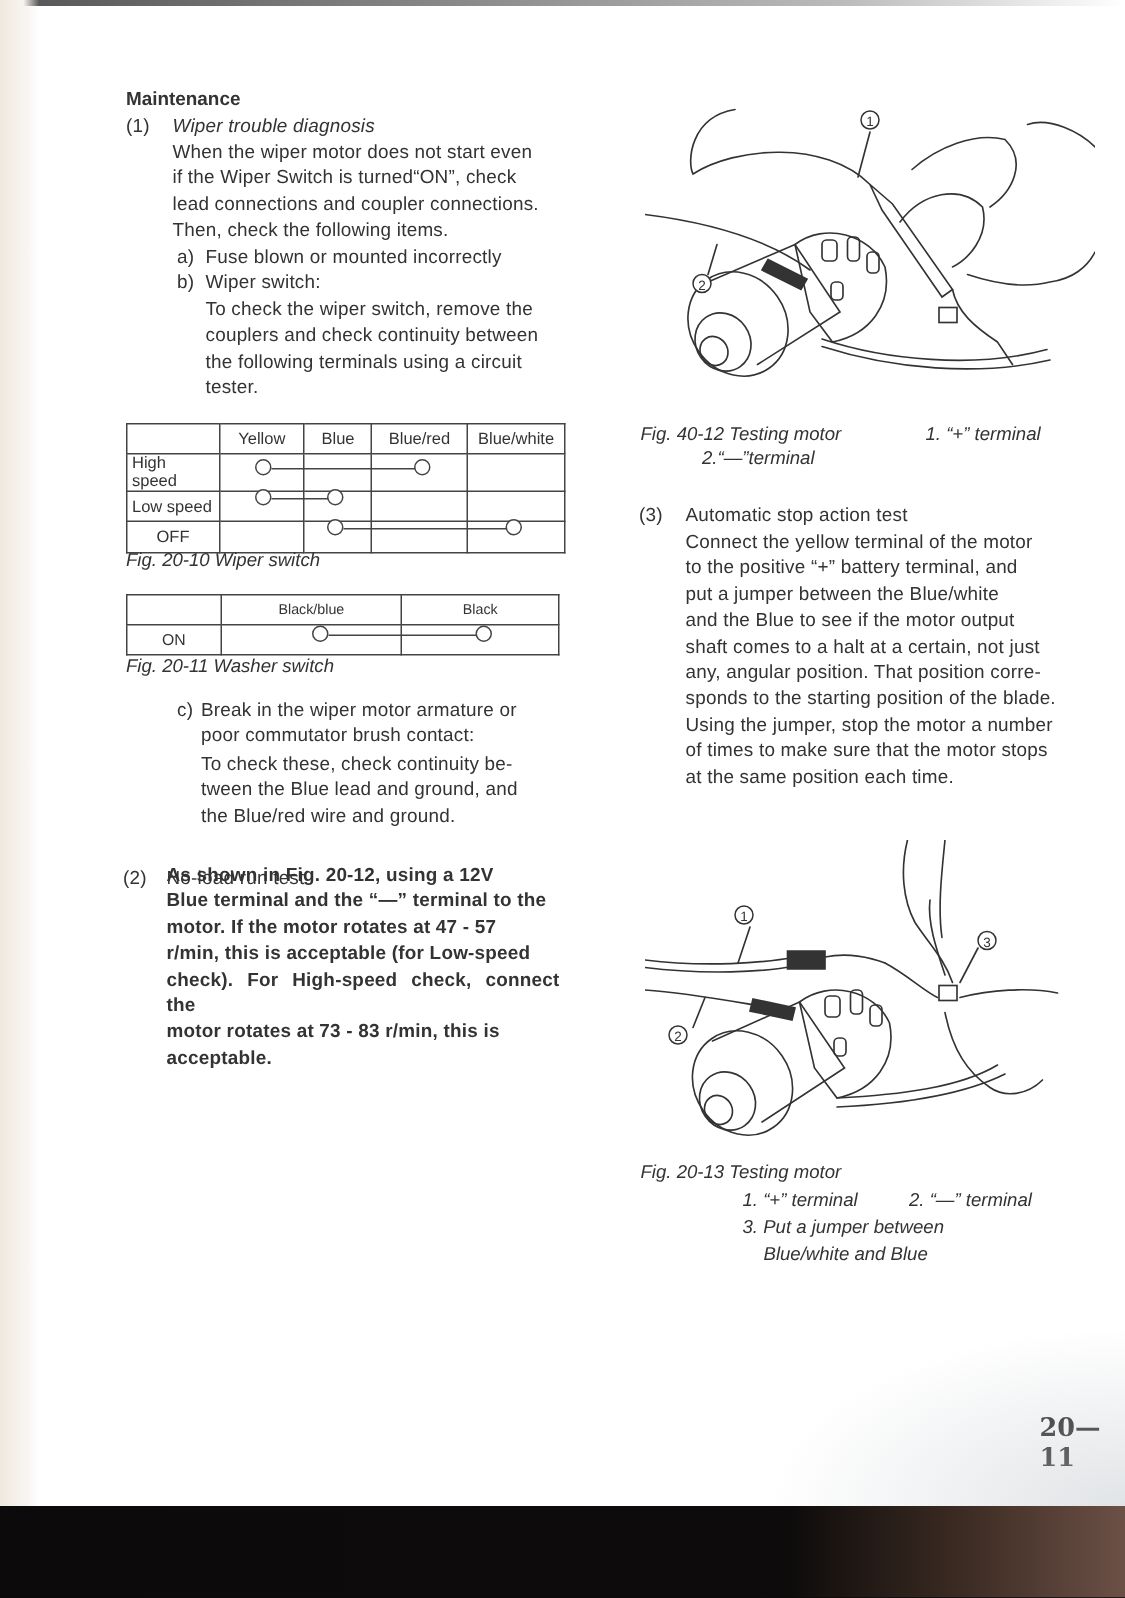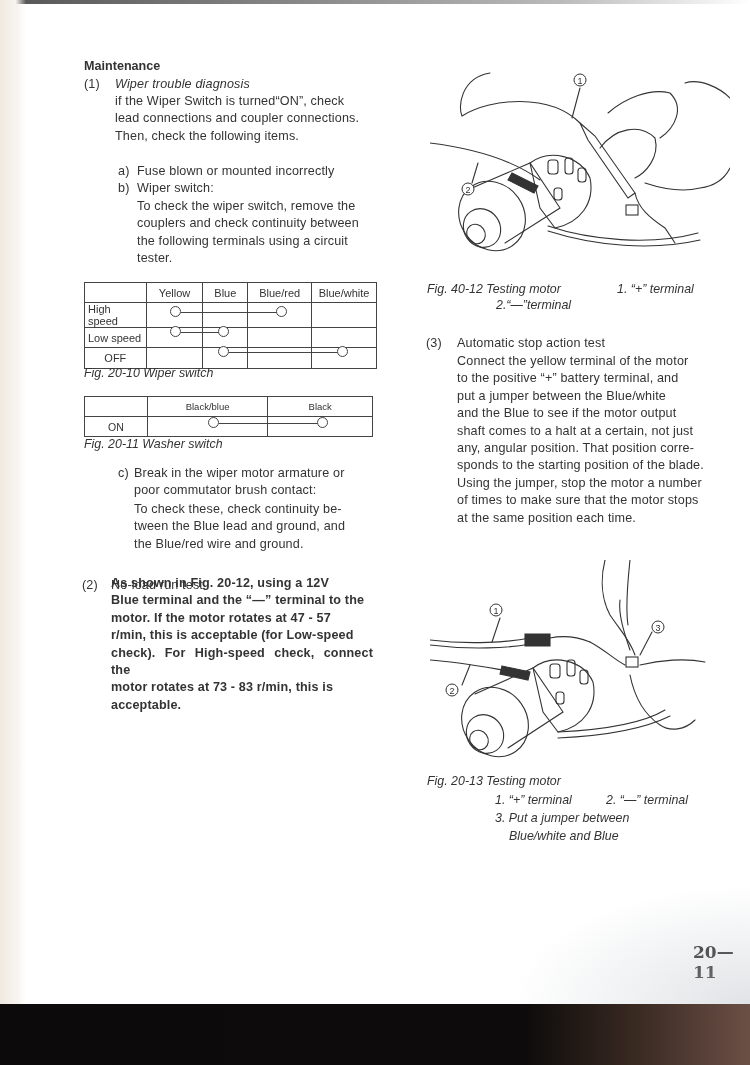--- a/index.html
+++ b/index.html
@@ -51,20 +51,21 @@
 <body>
 
 <div class="page">
   <div class="spine"></div>
 
   <div class="heading">Maintenance</div>
 
   <div class="txt num" style="left:84px; top:76px;">(1)</div>
   <div class="txt" style="left:115px; top:76px;font-style:italic;">Wiper trouble diagnosis</div>
   <div class="txt justify" style="left:115px; top:93px; width:260px;">
+    <div>When the wiper motor does not start even</div>
     <div>if the Wiper Switch is turned“ON”, check</div>
     <div>lead connections and coupler connections.</div>
     <div>Then, check the following items.</div>
   </div>
 
   <div class="txt" style="left:118px; top:163px;">a)</div>
   <div class="txt" style="left:137px; top:163px;">Fuse blown or mounted incorrectly</div>
   <div class="txt" style="left:118px; top:180px;">b)</div>
   <div class="txt" style="left:137px; top:180px;">Wiper switch:</div>
   <div class="txt justify" style="left:137px; top:198px; width:238px;">
@@ -201,21 +202,21 @@
       <text x="150" y="16" font-size="9" text-anchor="middle" fill="#333" font-family="Liberation Sans, sans-serif">1</text>
     </g>
     <g>
       <circle cx="38" cy="121" r="6" fill="#fff" stroke="#333" stroke-width="1"></circle>
       <text x="38" y="125" font-size="9" text-anchor="middle" fill="#333" font-family="Liberation Sans, sans-serif">2</text>
     </g>
   </svg>
 
   <div class="cap" style="left:427px; top:282px;">Fig. 40-12  Testing motor</div>
   <div class="cap" style="left:617px; top:282px;">1. “+” terminal</div>
-  <div class="cap" style="left:496px; top:298px;text-align:center;">2.“—”terminal</div>
+  <div class="cap" style="left:468px; top:298px;text-align:center;">2.“—”terminal</div>
 
   <div class="txt num" style="left:426px; top:335px;">(3)</div>
   <div class="txt" style="left:457px; top:335px;">Automatic stop action test</div>
   <div class="txt justify" style="left:457px; top:353px; width:262px;">
     <div>Connect the yellow terminal of the motor</div>
     <div>to the positive “+” battery terminal, and</div>
     <div>put a jumper between the Blue/white</div>
     <div>and the Blue to see if the motor output</div>
     <div>shaft comes to a halt at a certain, not just</div>
     <div>any, angular position. That position corre-</div>

